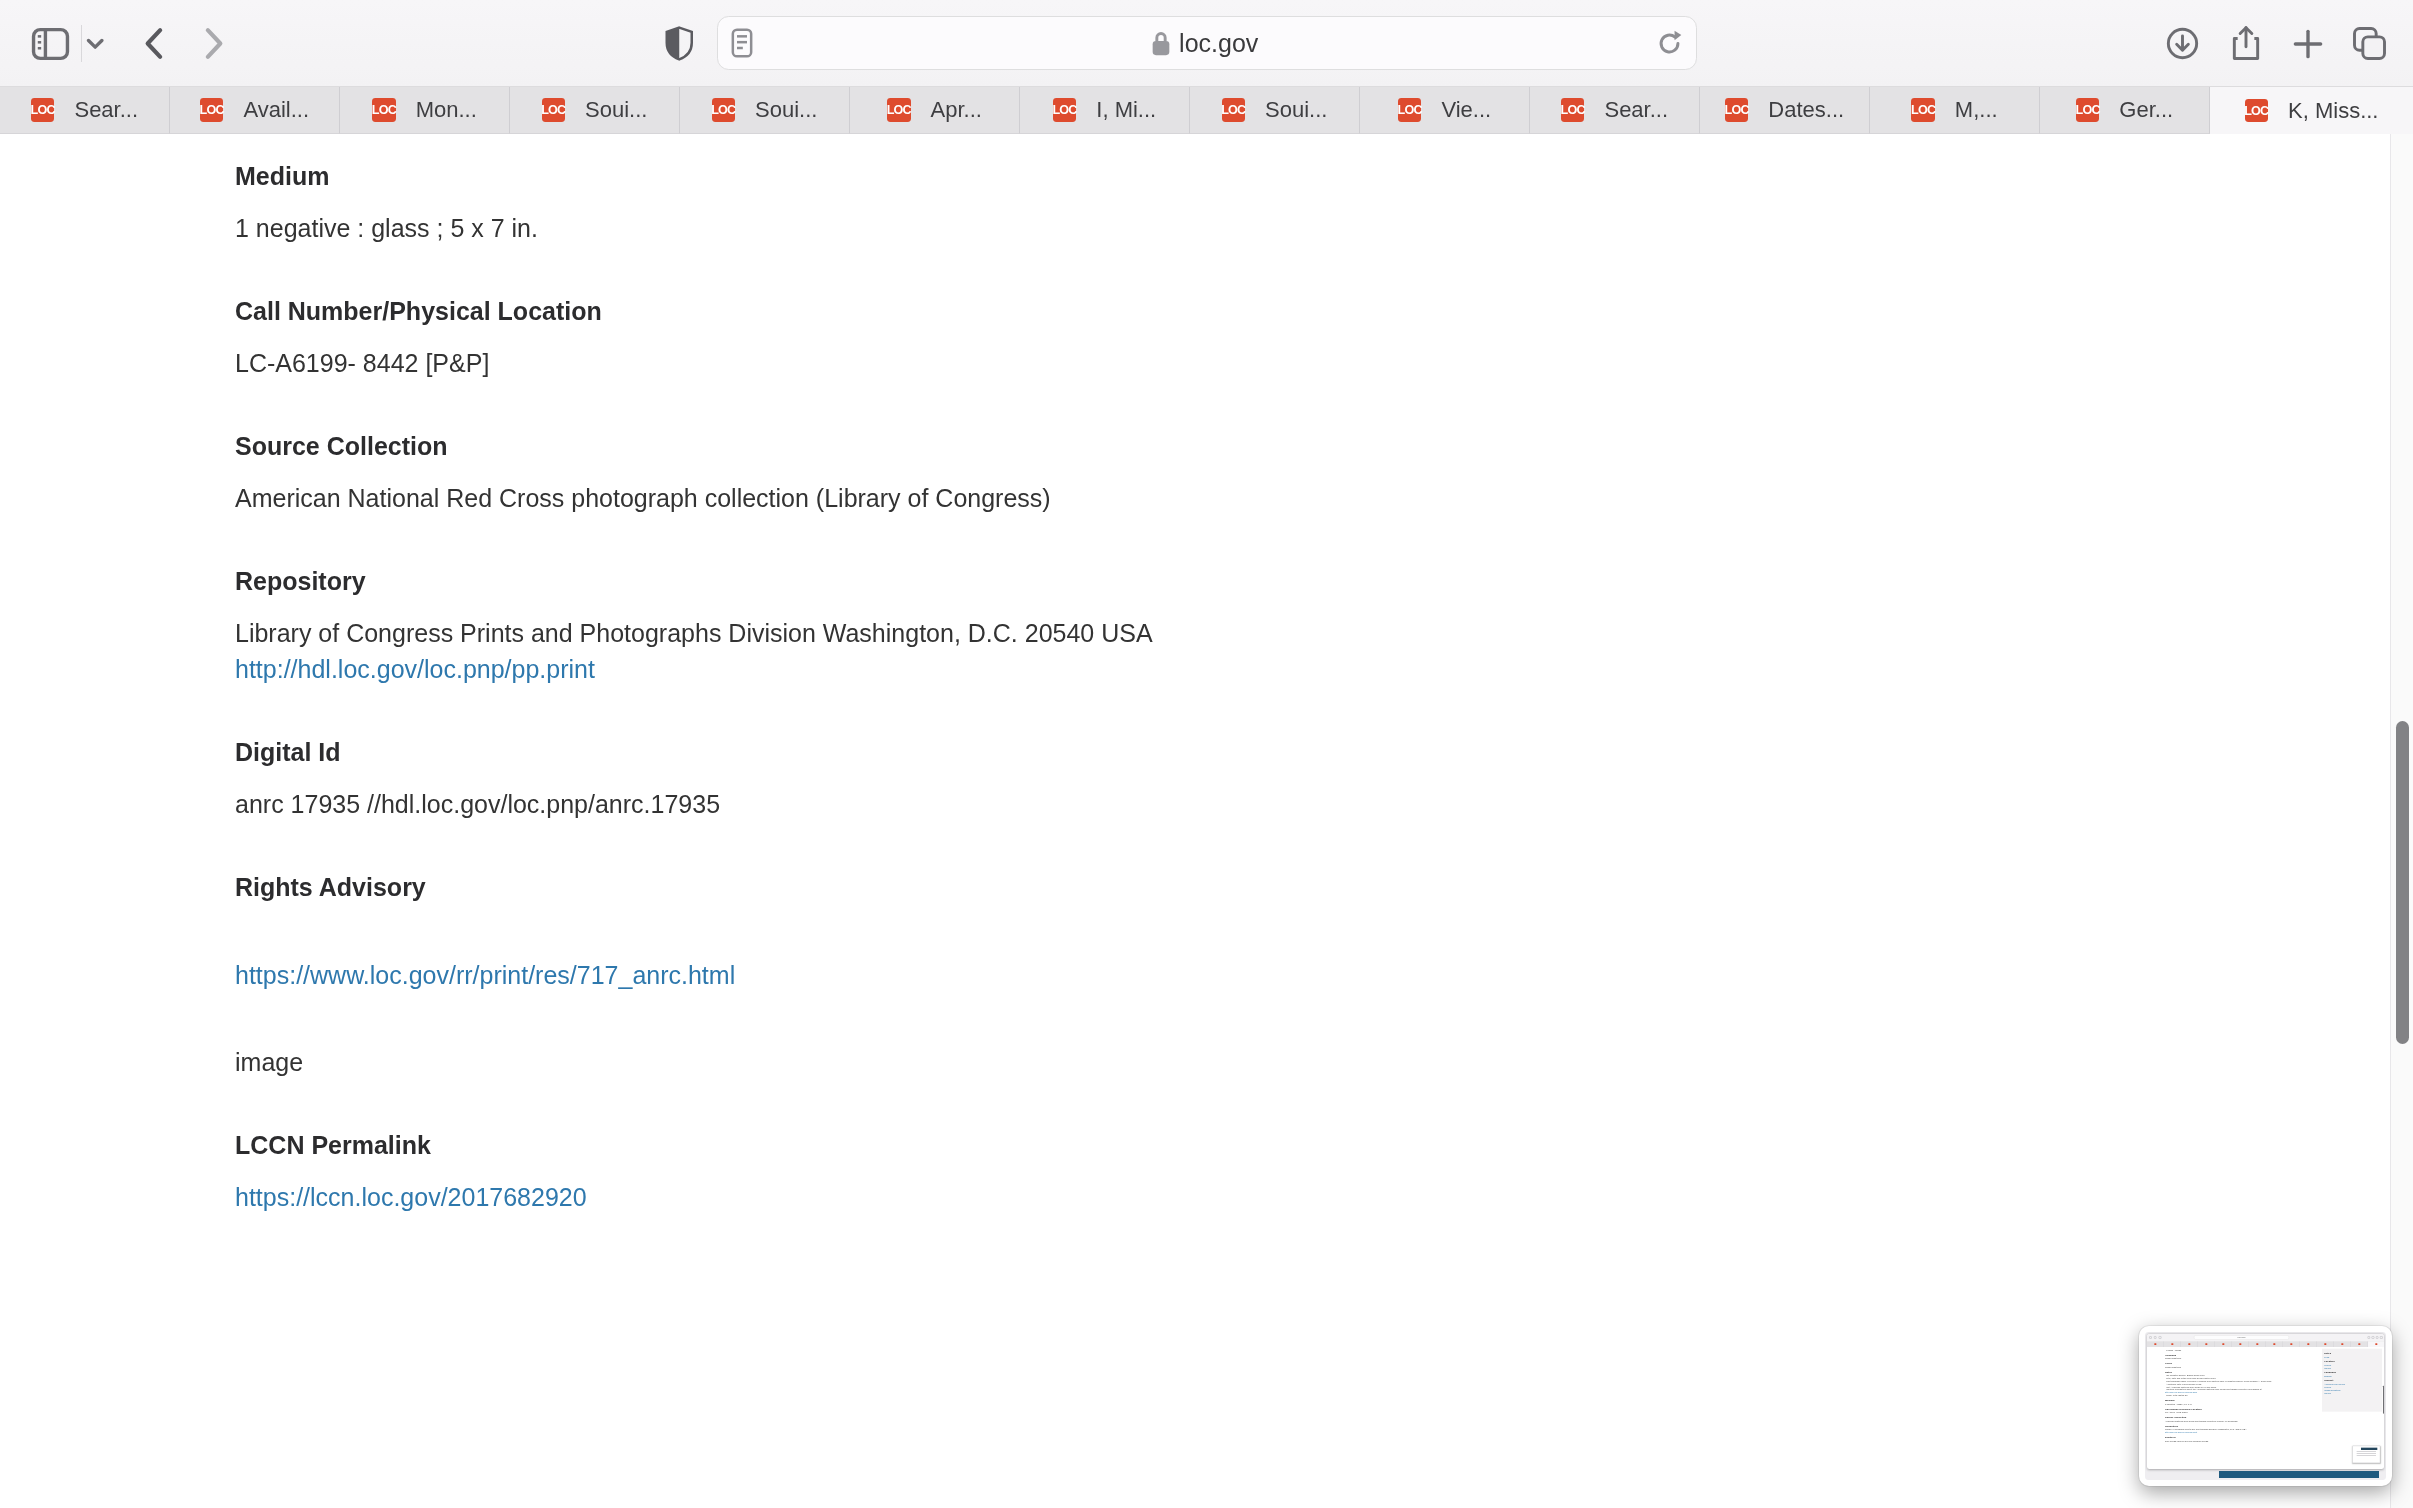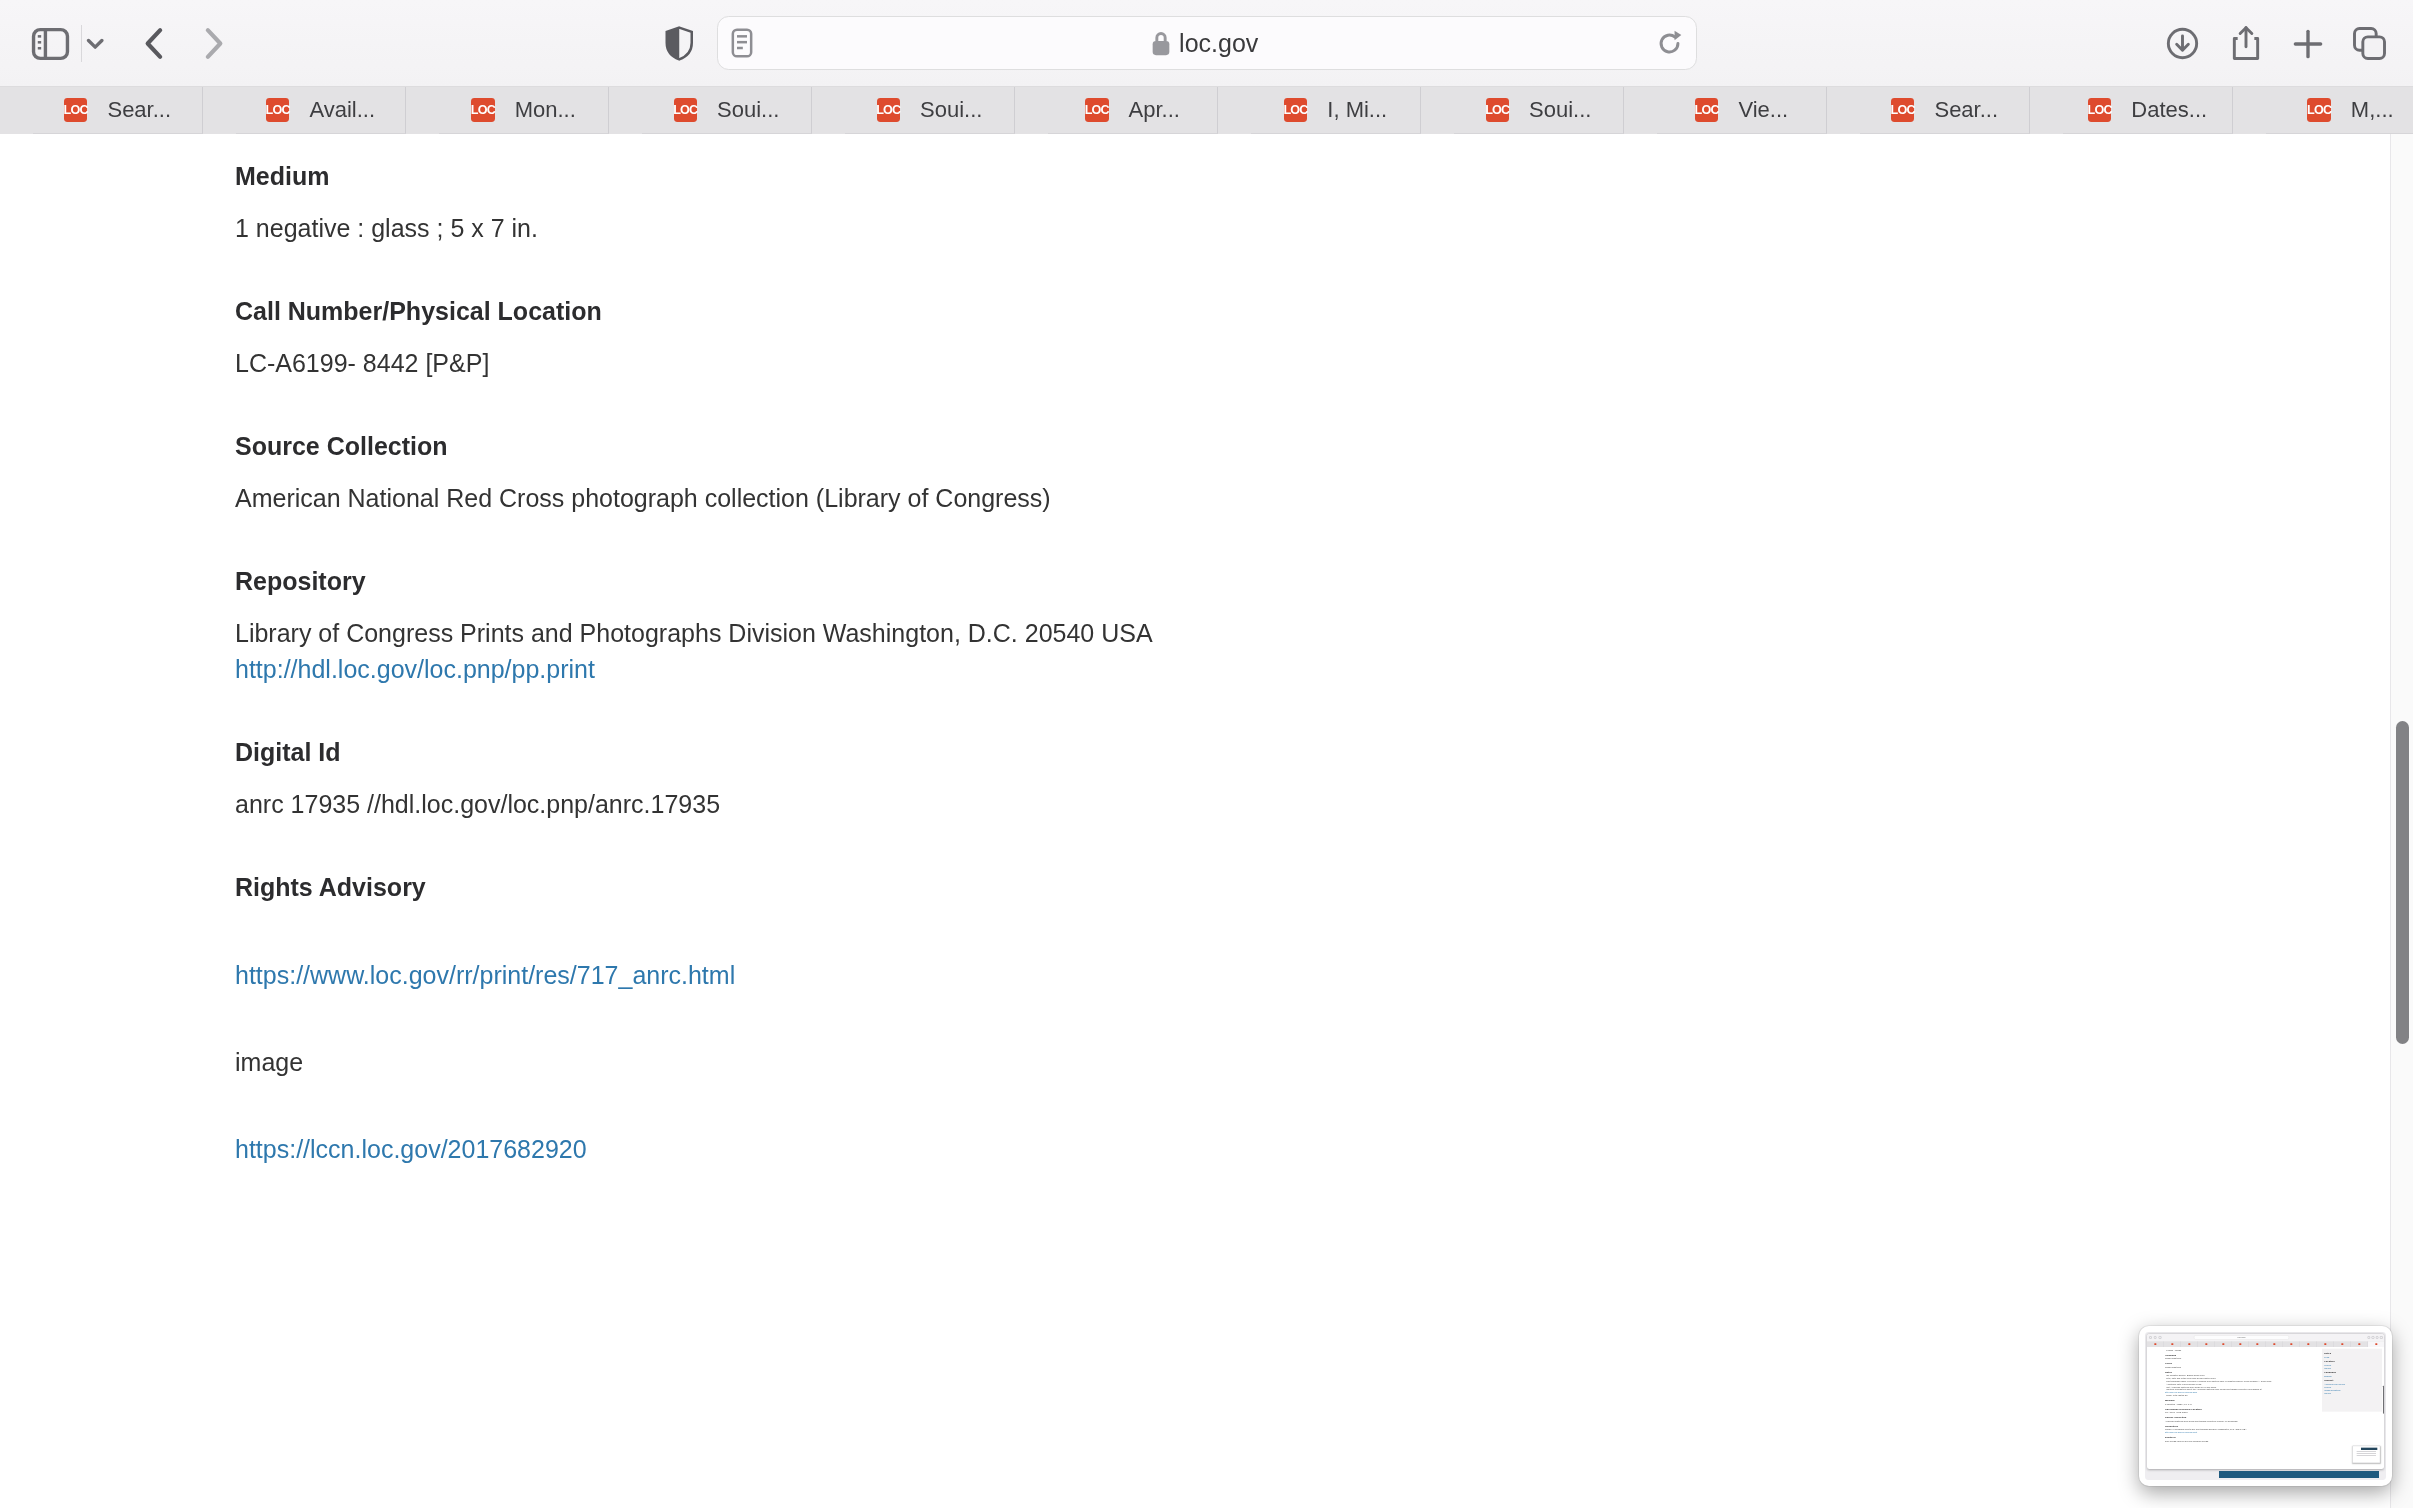--- a/index.html
+++ b/index.html
@@ -17,21 +17,21 @@
     display:flex; align-items:center; padding:0 13.4px; }
   .url-center { flex:1; display:flex; align-items:center; justify-content:center; gap:8.4px;
     font-size:25px; color:#3a3a3c; }
 
   
   .tabbar { position:absolute; left:0; top:86px; width:2413px; height:48px;
     display:flex; background:#e3e2e4; border-top:0.8px solid #dddcde; }
   .tab { height:100%; display:flex; align-items:center; justify-content:center; gap:20px;
     background:#e3e2e4; border-right:0.8px solid #cfcED2; border-right:0.8px solid #cfced2;
     border-bottom:0.8px solid #d6d5d8; overflow:hidden; white-space:nowrap;
-    font-size:22px; color:#3e3e41; width:170px; flex:0 0 170px;margin-left:33px; }
+    font-size:22px; color:#3e3e41; width:170px; flex:0 0 170px; }
   .tab.active { background:#f7f6f8; border-bottom:none; border-right:none; flex:1 1 auto; }
   .favicon { width:23.5px; height:23.5px; border-radius:3.4px; background:#de4b2e;
     color:#ffffff; font-size:12.6px; font-weight:bold; display:flex;
     align-items:center; justify-content:center; letter-spacing:-0.8px; flex:0 0 23.5px; }
 
   
   .content { position:absolute; left:0; top:134px; width:2413px; height:1374px;
     background:#ffffff; overflow:hidden; }
   .sections { padding:28px 251px 0 235px; }
   .section { margin-bottom:51px; }
@@ -252,20 +252,21 @@
       <div class="section">
       </div>
       <div class="section">
         <h3>Rights Advisory</h3>
         <p><br><a>https://www.loc.gov/rr/print/res/717_anrc.html</a></p>
       </div>
       <div class="section">
         <p><span>image</span></p>
       </div>
       <div class="section">
+        <h3>LCCN Permalink</h3>
         <p><a>https://lccn.loc.gov/2017682920</a></p>
       </div>
     </div>
 </div>
 
 <div class="scroll-track">
   <div class="scroll-thumb"></div>
 </div>
 
 <div class="shot-card">

